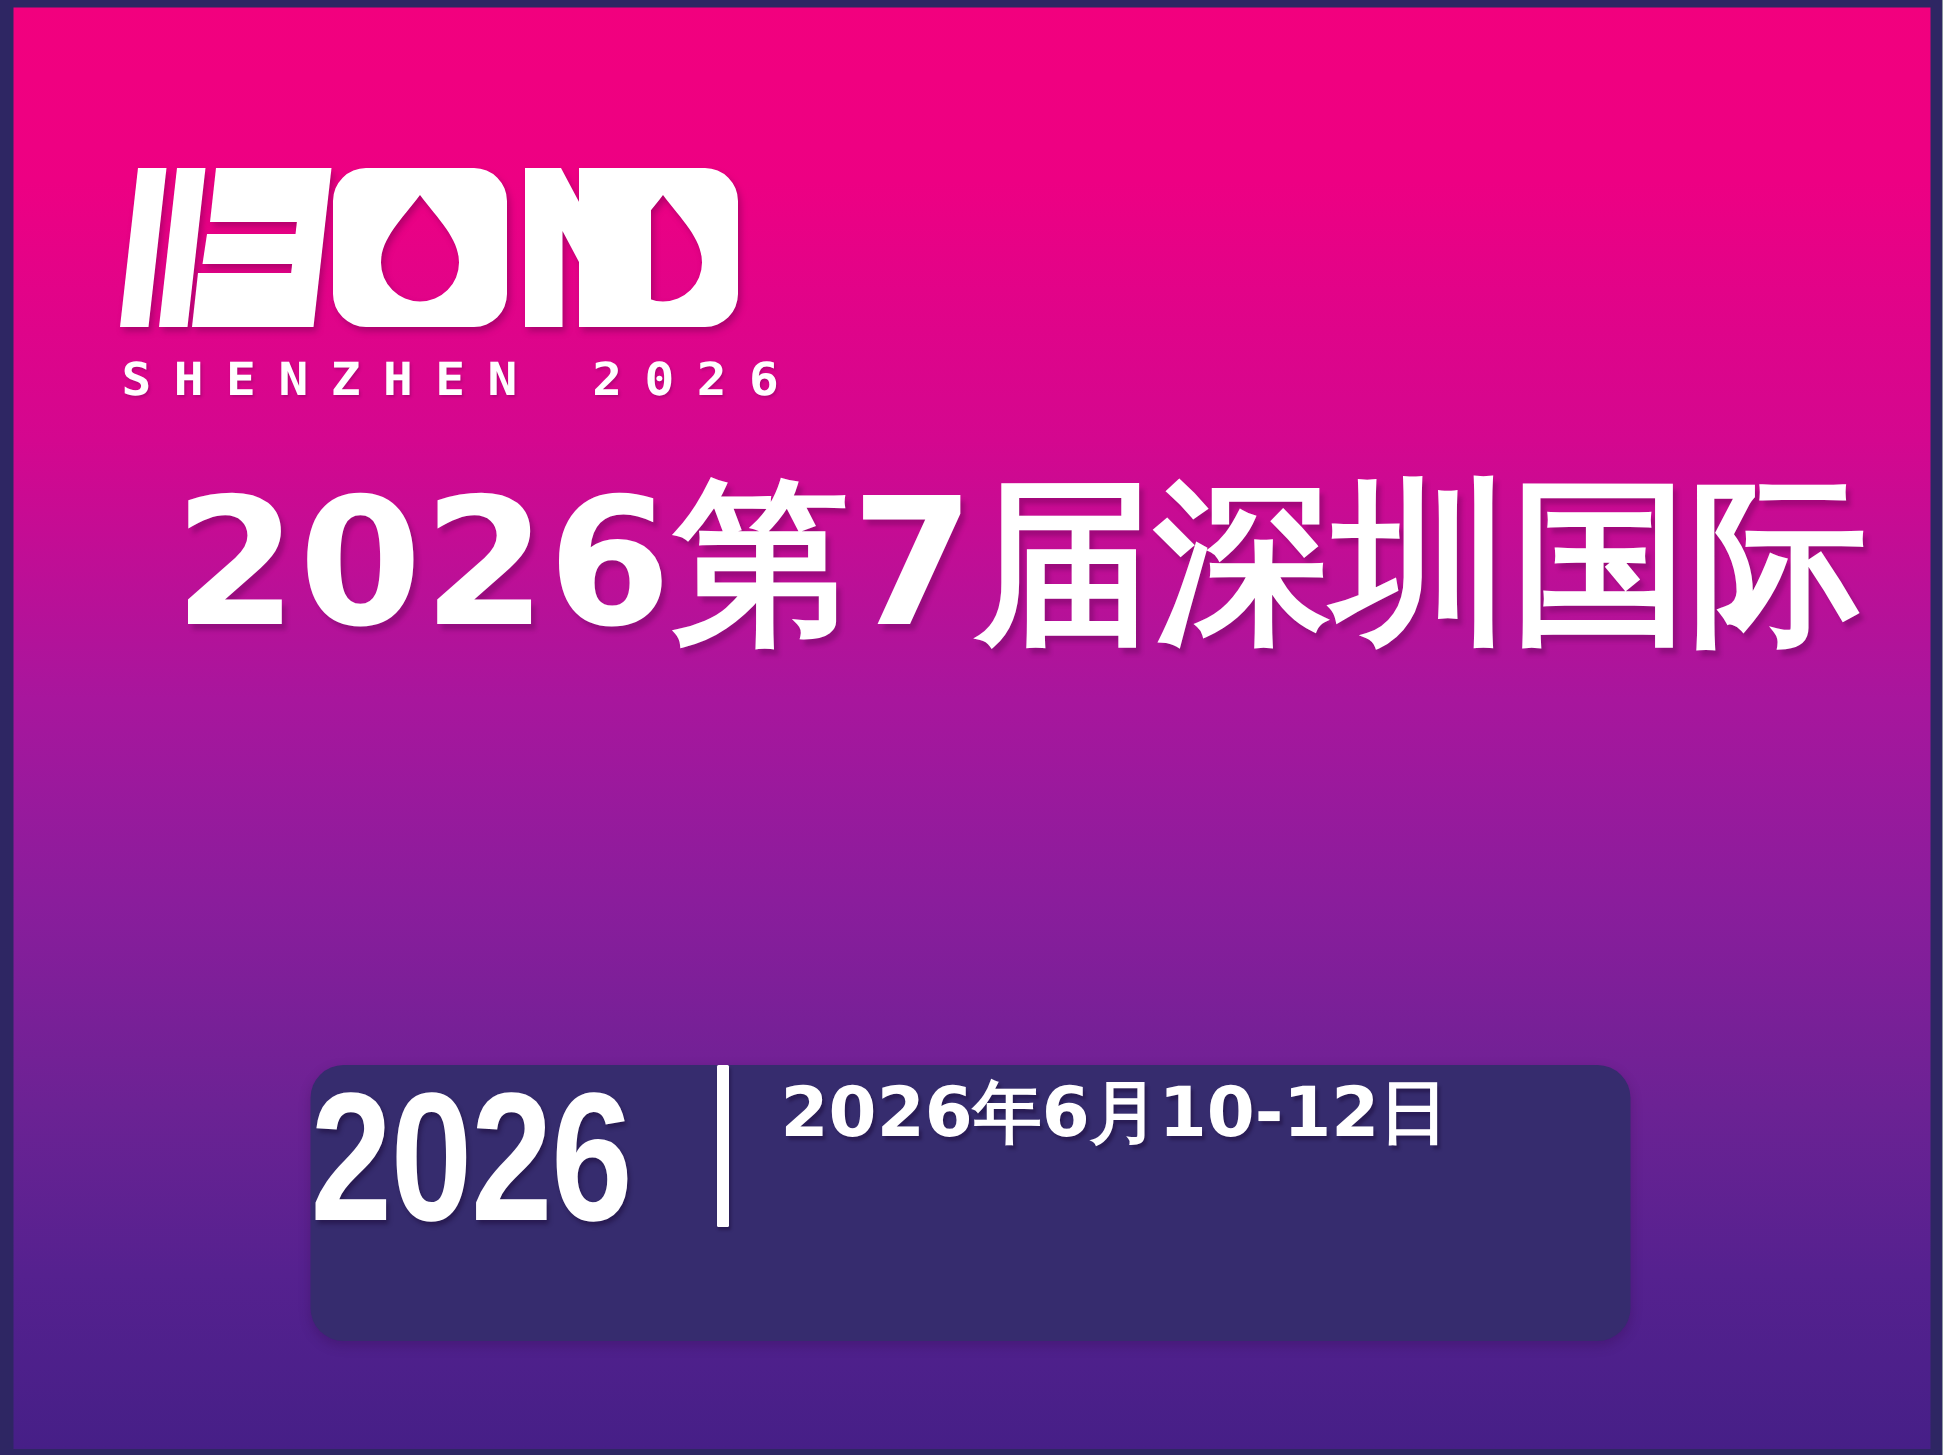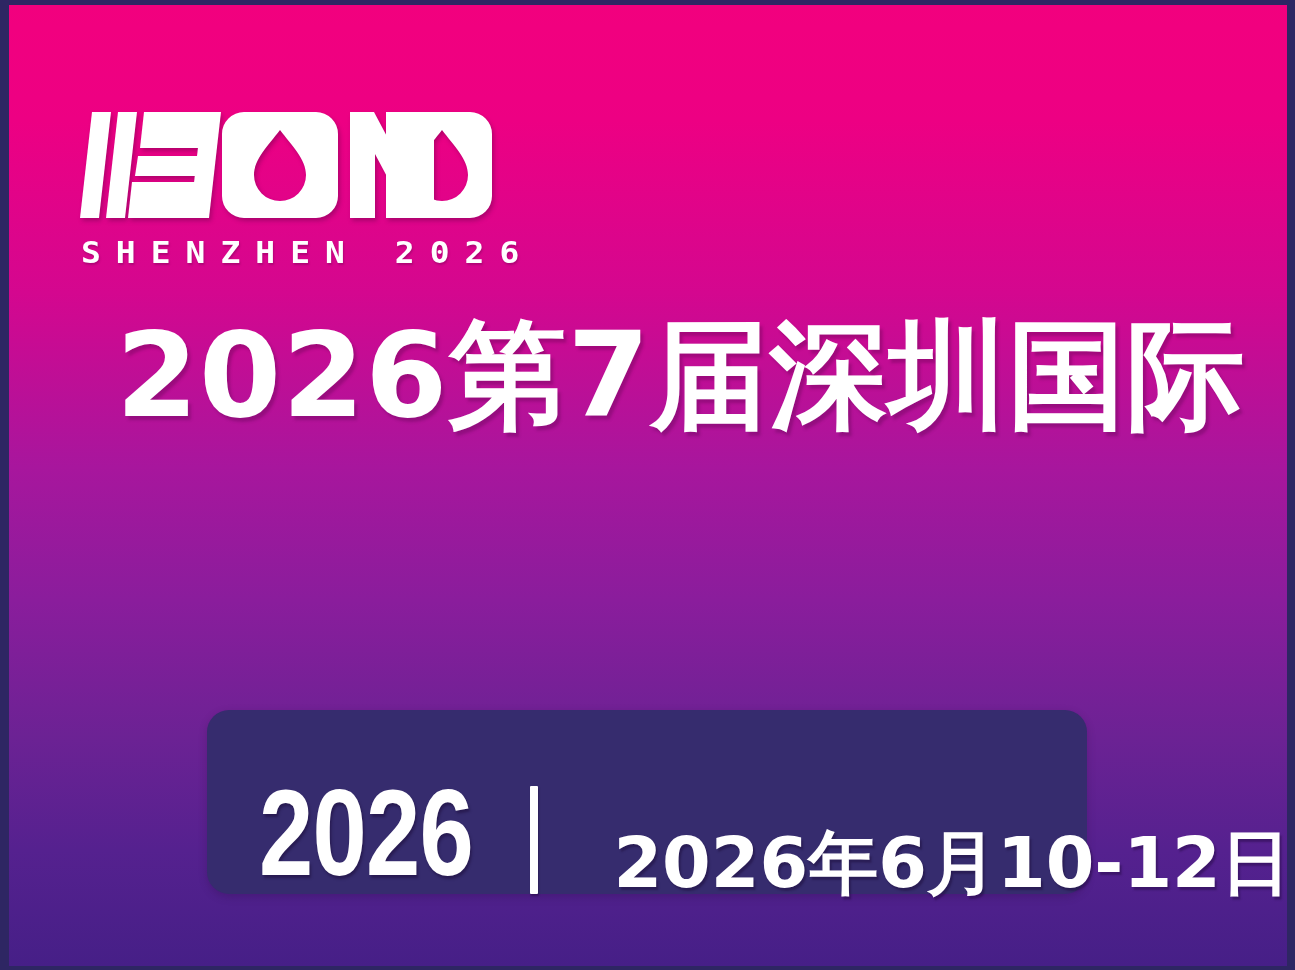--- a/index.html
+++ b/index.html
@@ -112,23 +112,22 @@
   .info-box {
     position: absolute;
     left: 207px;
     top: 710px;
     width: 880px;
     height: 184px;
     background: #362c6e;
     border-radius: 22px;
     box-shadow: 0 3px 8px rgba(40, 0, 50, .22);
     display: flex;
-    align-items: flex-end;
+    align-items: flex-start;
     box-sizing: border-box;
-    padding-left: 52px;
   }
   .info-year {
     color: #ffffff;
     font-size: 122px;
     font-weight: 700;
     line-height: 1;
     letter-spacing: -1px;
     transform: scaleX(0.80);
     transform-origin: left center;
     text-shadow: 2px 3px 3px rgba(20, 0, 40, .4);
@@ -145,28 +144,27 @@
     flex: 0 0 auto;
   }
   .info-lines {
     display: flex;
     flex-direction: column;
     justify-content: center;
     gap: 6px;
   }
   .info-line {
     color: #ffffff;
-    font-size: 70px;
+    font-size: 46px;
     font-weight: 700;
     line-height: 62px;
     letter-spacing: 0px;
     white-space: nowrap;
     text-shadow: 2px 3px 2px rgba(20, 0, 40, .35);
     font-family: "DejaVu Sans", "Liberation Sans", sans-serif;
-    margin-left: 41px;
   }
   .info-line.venue {
     letter-spacing: 2px;
   }
 </style>
 </head>
 <body>
 
 <div class="poster">
 

